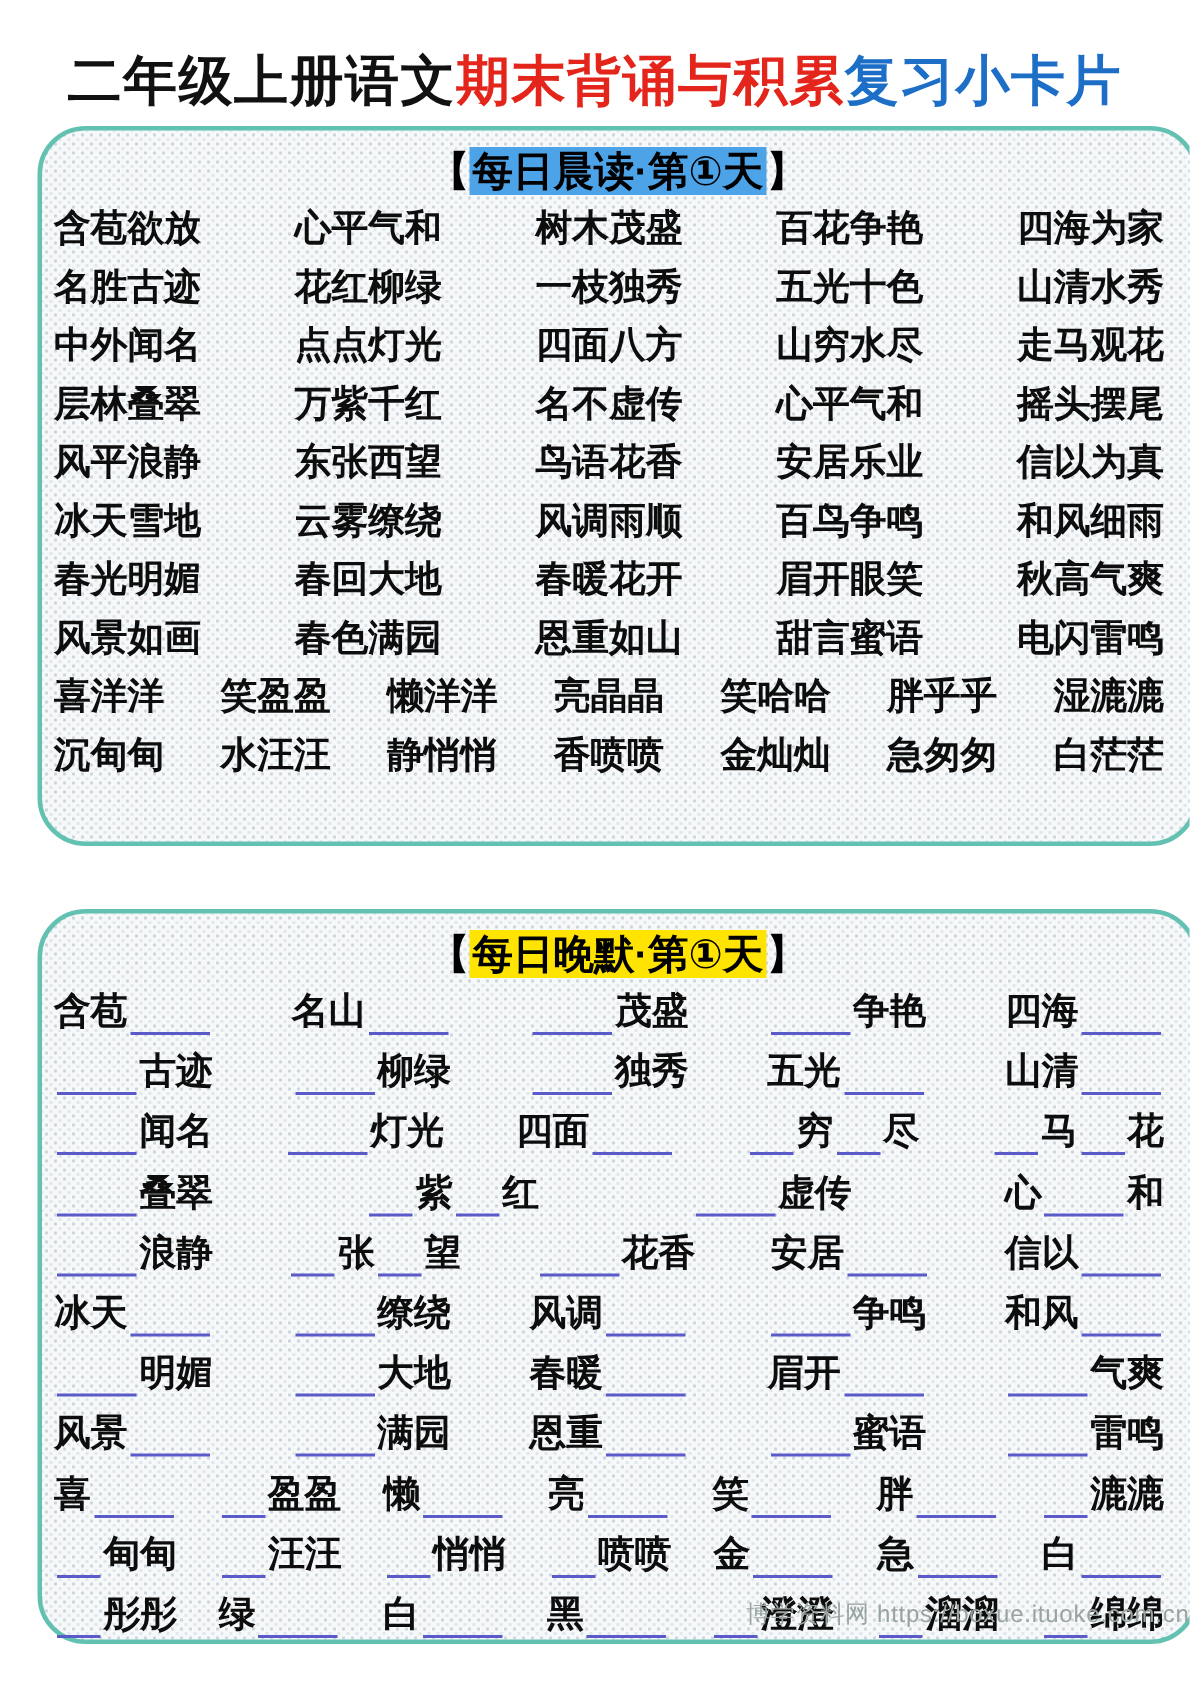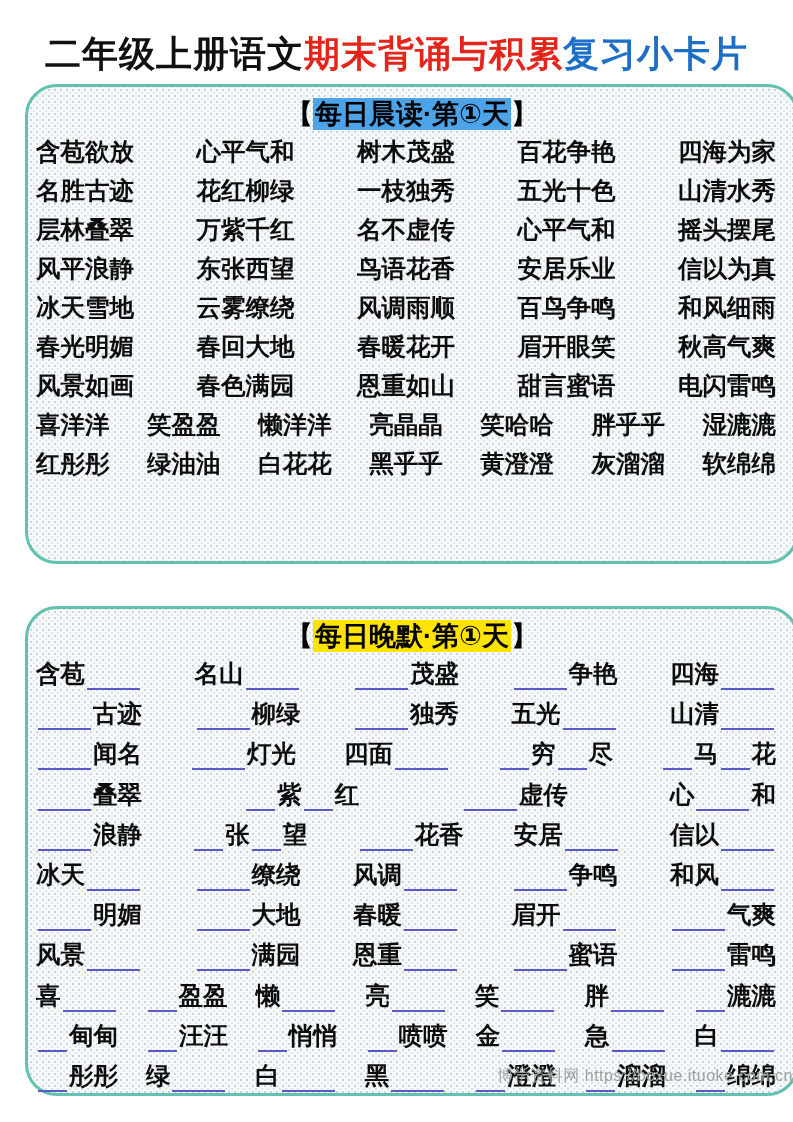--- a/index.html
+++ b/index.html
@@ -73,20 +73,27 @@
         <span>四海为家</span>
       </div>
       <div class="w-row">
         <span>名胜古迹</span>
         <span>花红柳绿</span>
         <span>一枝独秀</span>
         <span>五光十色</span>
         <span>山清水秀</span>
       </div>
       <div class="w-row">
+        <span>中外闻名</span>
+        <span>点点灯光</span>
+        <span>四面八方</span>
+        <span>山穷水尽</span>
+        <span>走马观花</span>
+      </div>
+      <div class="w-row">
         <span>层林叠翠</span>
         <span>万紫千红</span>
         <span>名不虚传</span>
         <span>心平气和</span>
         <span>摇头摆尾</span>
       </div>
       <div class="w-row">
         <span>风平浪静</span>
         <span>东张西望</span>
         <span>鸟语花香</span>
@@ -117,27 +124,27 @@
       <div class="w-row">
         <span>喜洋洋</span>
         <span>笑盈盈</span>
         <span>懒洋洋</span>
         <span>亮晶晶</span>
         <span>笑哈哈</span>
         <span>胖乎乎</span>
         <span>湿漉漉</span>
       </div>
       <div class="w-row">
-        <span>红彤彤</span>
-        <span>绿油油</span>
-        <span>白花花</span>
-        <span>黑乎乎</span>
-        <span>黄澄澄</span>
-        <span>灰溜溜</span>
-        <span>软绵绵</span>
+        <span>沉甸甸</span>
+        <span>水汪汪</span>
+        <span>静悄悄</span>
+        <span>香喷喷</span>
+        <span>金灿灿</span>
+        <span>急匆匆</span>
+        <span>白茫茫</span>
       </div>
     </div>
 </div>
 
 <div class="panel" id="panel-evening">
   <div class="panel-header"><span>【</span><span class="hl hl-yellow">每日晚默·第①天</span><span>】</span></div>
   <div class="rows">
       <div class="w-row">
         <span class="fill-item"><span>含苞</span><span class="blank b2"></span></span>
         <span class="fill-item"><span>名山</span><span class="blank b2"></span></span>

